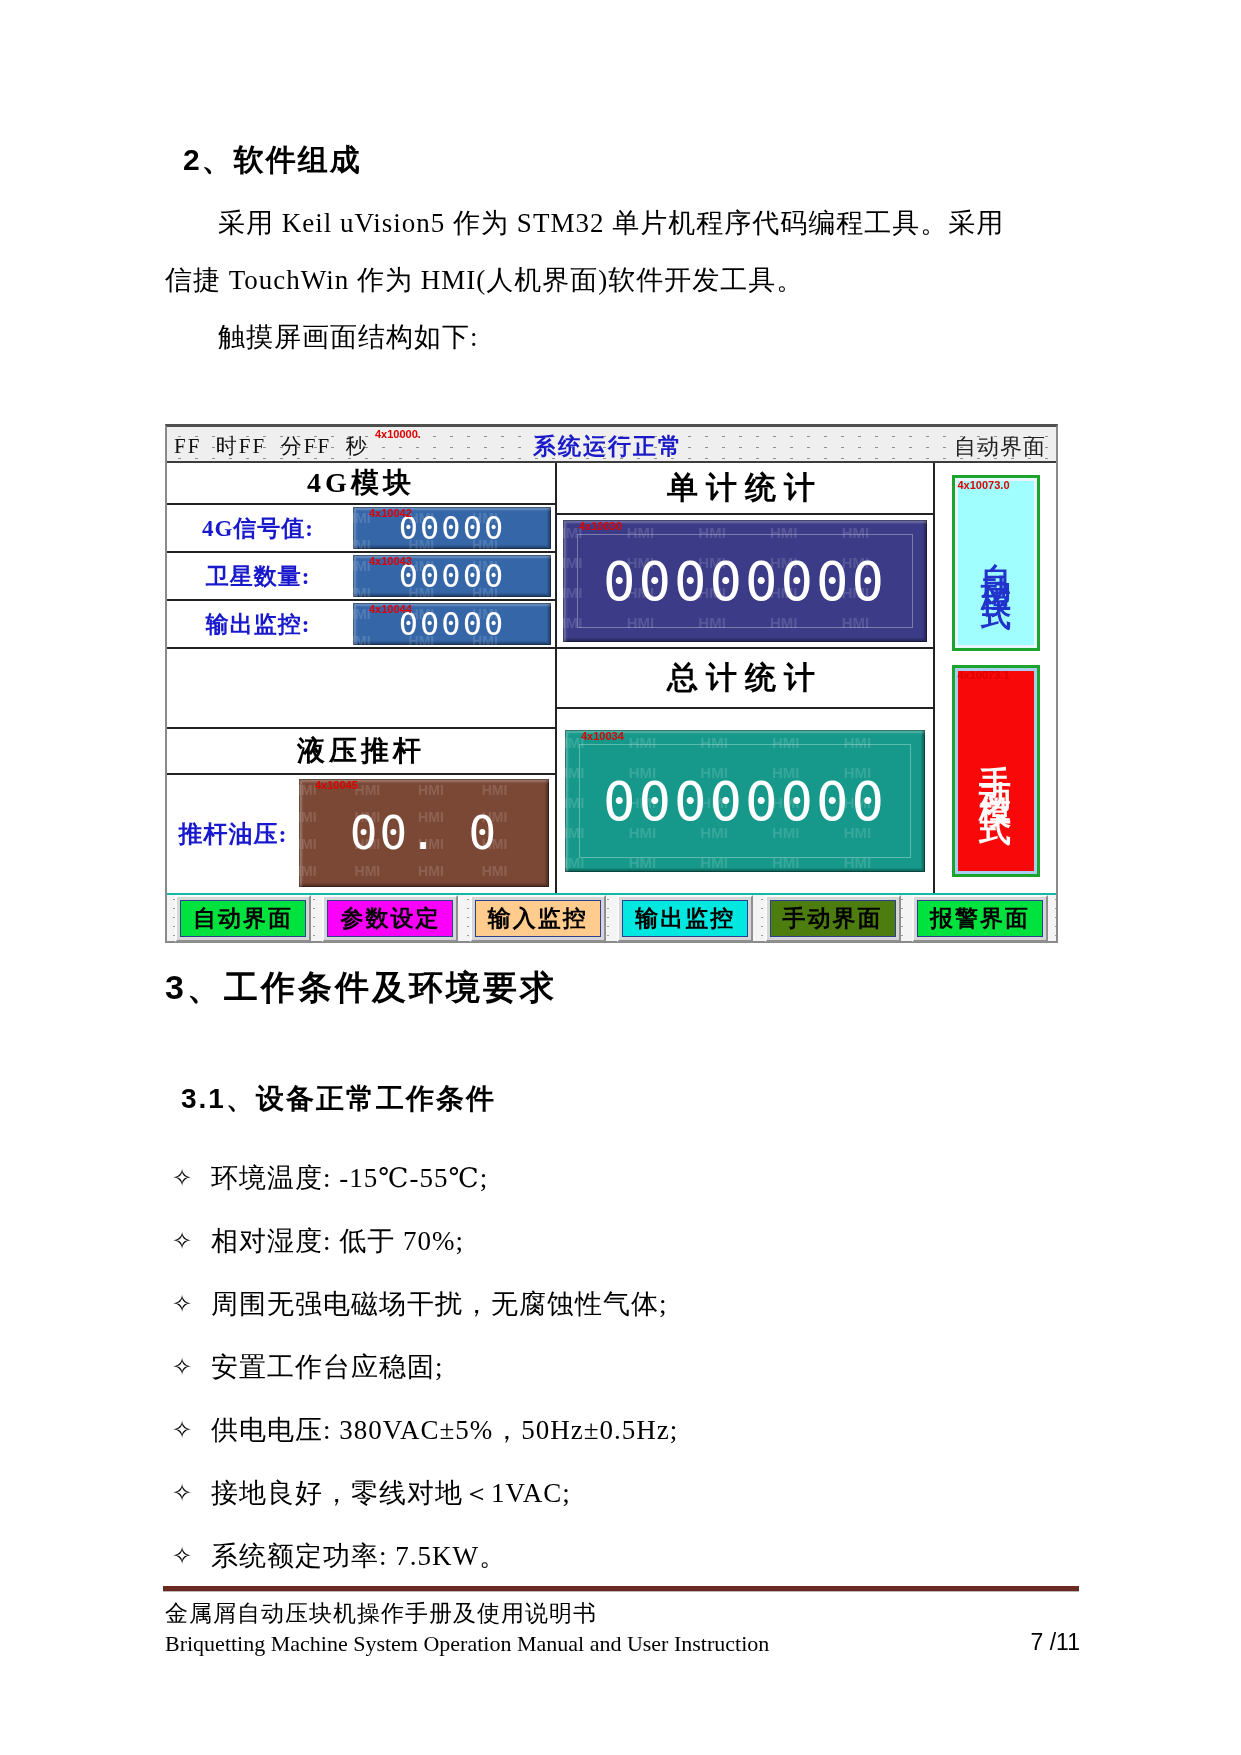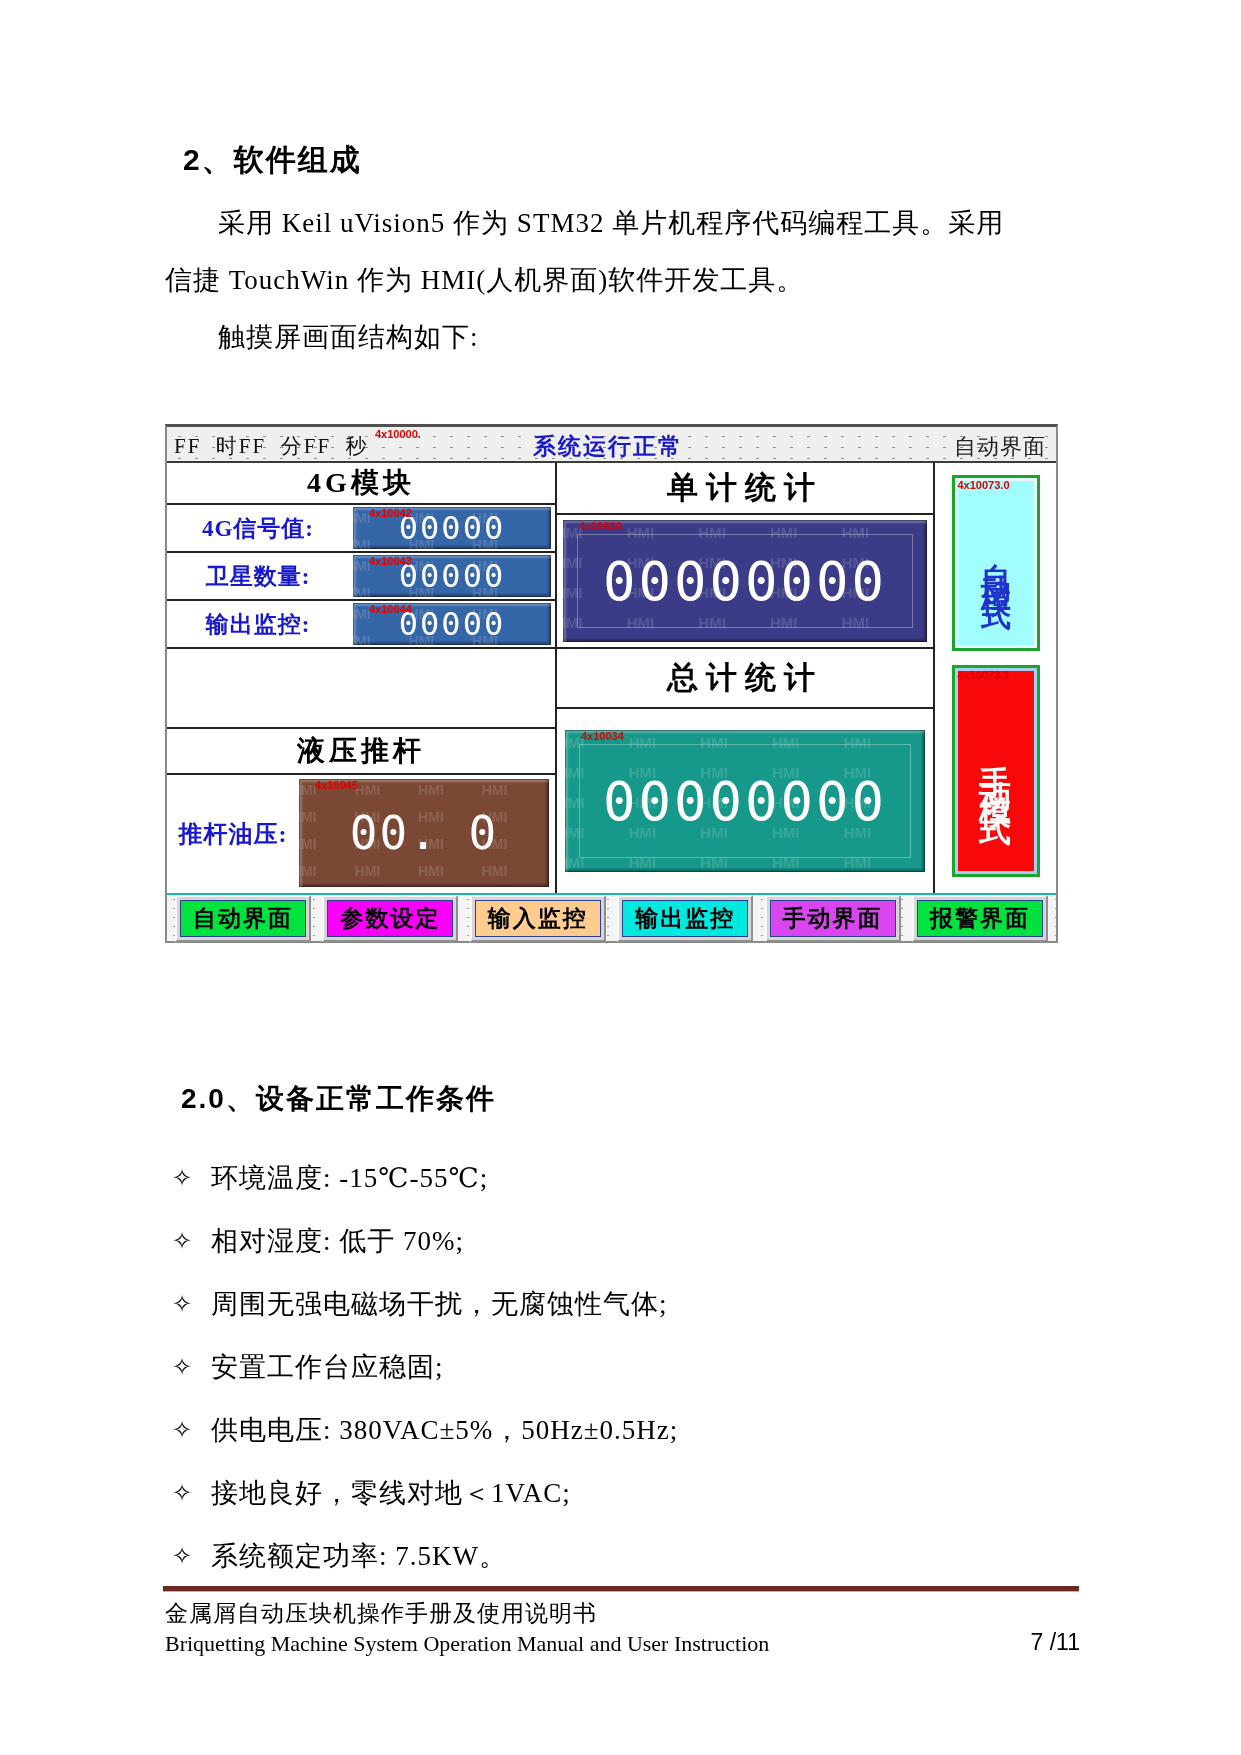--- a/index.html
+++ b/index.html
@@ -95,21 +95,21 @@
 
   .navbar{position:absolute;left:0;bottom:0;width:889px;height:46px;box-sizing:border-box;
           display:flex;align-items:center;justify-content:space-between;padding:0 8px;
           background-color:#f4f4f4;background-image:radial-gradient(#9a9a9a 1px,transparent 1.3px);background-size:14px 9px;}
   .nav-btn{background:#d6d6d6;border:2px solid;border-color:#fafafa #8f8f8f #8f8f8f #fafafa;padding:3px;cursor:pointer;}
   .nav-face{border:1px solid #2a3f8f;padding:2px 12px;font:bold 23px "Liberation Serif",serif;letter-spacing:2px;color:#000;white-space:nowrap;}
   .c-green{background:#00e23e;}
   .c-magenta{background:#fa00fa;}
   .c-tan{background:#ffcc8e;}
   .c-cyan{background:#00e8e0;}
-  .c-yellow{background:#d946ef;}
+  .c-yellow{background:#4d7c0f;}
 </style>
 </head>
 <body>
 
 <div class="page">
 
   <h2 class="s2-heading">2、软件组成</h2>
   <p class="para l1">采用 Keil uVision5 作为 STM32 单片机程序代码编程工具。采用</p>
   <p class="para l2">信捷 TouchWin 作为 HMI(人机界面)软件开发工具。</p>
   <p class="para l3">触摸屏画面结构如下:</p>
@@ -226,21 +226,22 @@
       </div>
       <div class="nav-btn">
         <div class="nav-face c-yellow">手动界面</div>
       </div>
       <div class="nav-btn">
         <div class="nav-face c-green">报警界面</div>
       </div>
     </div>
   </div>
 
-  <h3 class="s31-heading">2.0、设备正常工作条件</h3>
+  <h1 class="s3-heading">3、工作条件及环境要求</h1>
+  <h3 class="s31-heading">3.1、设备正常工作条件</h3>
 
   <ul class="bullets">
     <li>
         <span class="bg">✧</span>
         <span>环境温度: -15℃-55℃;</span>
       </li>
     <li>
         <span class="bg">✧</span>
         <span>相对湿度: 低于 70%;</span>
       </li>

